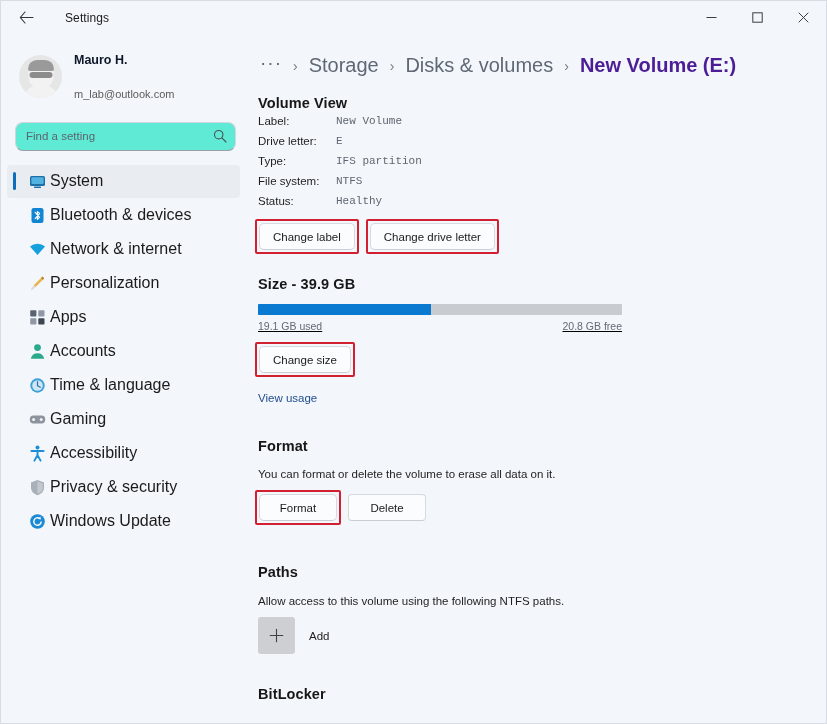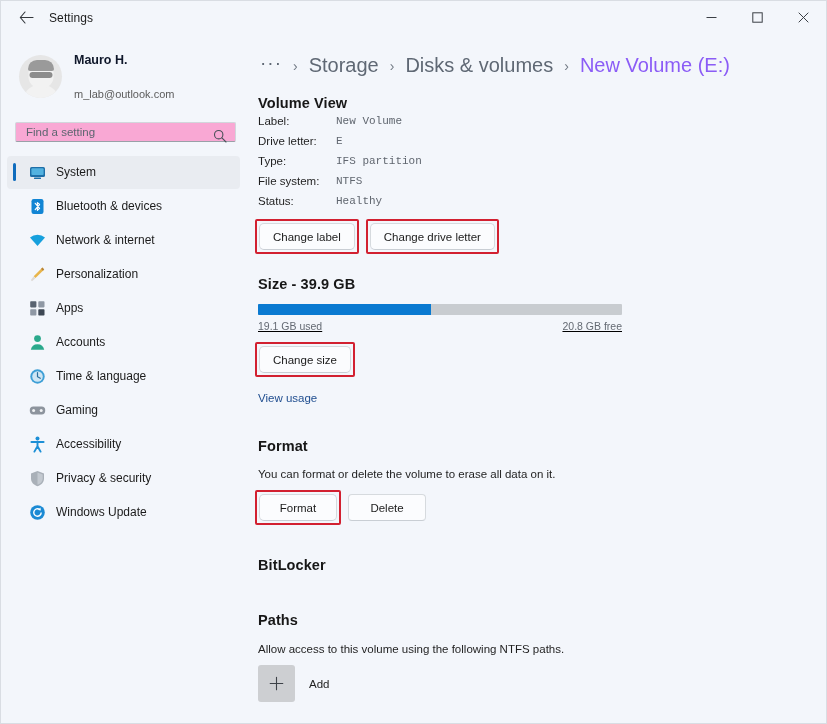--- a/index.html
+++ b/index.html
@@ -26,21 +26,21 @@
     display: flex; align-items: center;
   }
   #back-btn {
     width: 34px; height: 32px;
     margin-left: 8px;
     display: flex; align-items: center; justify-content: center;
     border-radius: 4px; cursor: pointer;
   }
   #app-title {
     font-size: 12px; color: #1b1b1b;
-    margin-left: 6px; letter-spacing: .1px;
+    margin-left: 22px; letter-spacing: .1px;
   }
   #wincontrols {
     position: absolute; right: 0; top: 0;
     height: 33px; display: flex;
   }
   .wc {
     width: 46px; height: 33px;
     display: flex; align-items: center; justify-content: center;
     cursor: pointer;
   }
@@ -92,25 +92,25 @@
   }
   #acct-text { margin-left: 12px; line-height: 1.35; }
   #acct-name { font-size: 12.5px; color: #0f172a; font-weight: 600; }
   #acct-mail { font-size: 11px; color: #5c5c5c; margin-top: 18px; }
 
   #search-wrap {
     margin: 14px 14px 0 14px;
     position: relative;
   }
   #search-input {
-    width: 100%; height: 20px;
+    width: 100%; height: 29px;
     border: 1px solid #d2d6dc;
     border-bottom: 1.5px solid #9aa0a8;
-    border-radius: 2px;
-    background: #f9a8d4;
+    border-radius: 8px;
+    background: #5eead4;
     padding: 0 30px 0 10px;
     font-size: 11.5px; color: #2b2b2b;
     font-family: "Liberation Sans", sans-serif;
     outline: none;
   }
   #search-input::placeholder { color: #5e6570; }
   #search-icon {
     position: absolute; right: 9px; top: 7px;
     pointer-events: none;
   }
@@ -130,22 +130,22 @@
     content: ""; position: absolute;
     left: 6px; top: 7px;
     width: 3px; height: 18px;
     border-radius: 2px; background: #0f6cbd;
   }
   .nav-ico {
     width: 17px; height: 17px; flex: none;
     display: flex; align-items: center; justify-content: center;
   }
   .nav-label {
-    margin-left: 10px;
-    font-size: 12px; color: #1b1b1b;
+    margin-left: 4px;
+    font-size: 16px; color: #1b1b1b;
     white-space: nowrap;
   }
 
   
   #main {
     position: absolute; top: 33px; left: 249px;
     width: 578px; height: 691px;
     background: #f3f6fb;
     overflow: hidden;
   }
@@ -153,21 +153,21 @@
     display: flex; align-items: center;
     padding: 17px 0 0 8px;
     height: 46px;
   }
   .crumb {
     font-size: 20px; color: #5f6874;
     cursor: pointer; padding: 0 2px;
   }
   .crumb.ellipsis { font-size: 19px; letter-spacing: 1px; padding-bottom: 6px;}
   .crumb.current {
-    color: #8b5cf6; font-weight: 400; cursor: default;
+    color: #4c1d95; font-weight: 700; cursor: default;
   }
   .crumb-sep {
     font-size: 14px; color: #737b86;
     margin: 0 9px; user-select: none;
   }
 
   #content { padding: 0 0 0 8px; }
 
   .sec-title {
     font-size: 14.5px; font-weight: 700; color: #171717;
@@ -498,34 +498,34 @@
         <div class="sec-desc" style="margin-top:14px;">You can format or delete the volume to erase all data on it.</div>
 
         <div class="btnrow" style="margin-top:10px; margin-left:-3px;">
           <span class="hl" style="border-color: rgb(210, 32, 48);">
             <button class="btn">Format</button>
           </span>
           <button class="btn" style="margin-left:7px;">Delete</button>
         </div>
       </div>
 
-      <div style="margin-top:32px;">
-        <div class="sec-title">BitLocker</div>
-
-      </div>
-
       <div style="margin-top:39px;">
         <div class="sec-title">Paths</div>
         <div class="sec-desc" style="margin-top:15px;">Allow access to this volume using the following NTFS paths.</div>
 
         <div class="btnrow" style="margin-top:10px;">
           <button id="add-btn">
             <svg width="15" height="15" viewBox="0 0 15 15">
               <path d="M7.5 1.2 V13.8 M1.2 7.5 H13.8" stroke="#3d4248" stroke-width="1.1" stroke-linecap="round"></path>
             </svg>
           </button>
           <span id="add-label">Add</span>
         </div>
       </div>
 
+      <div style="margin-top:32px;">
+        <div class="sec-title">BitLocker</div>
+
+      </div>
+
     </div>
   </div>
 </div>
 
 </body></html>

